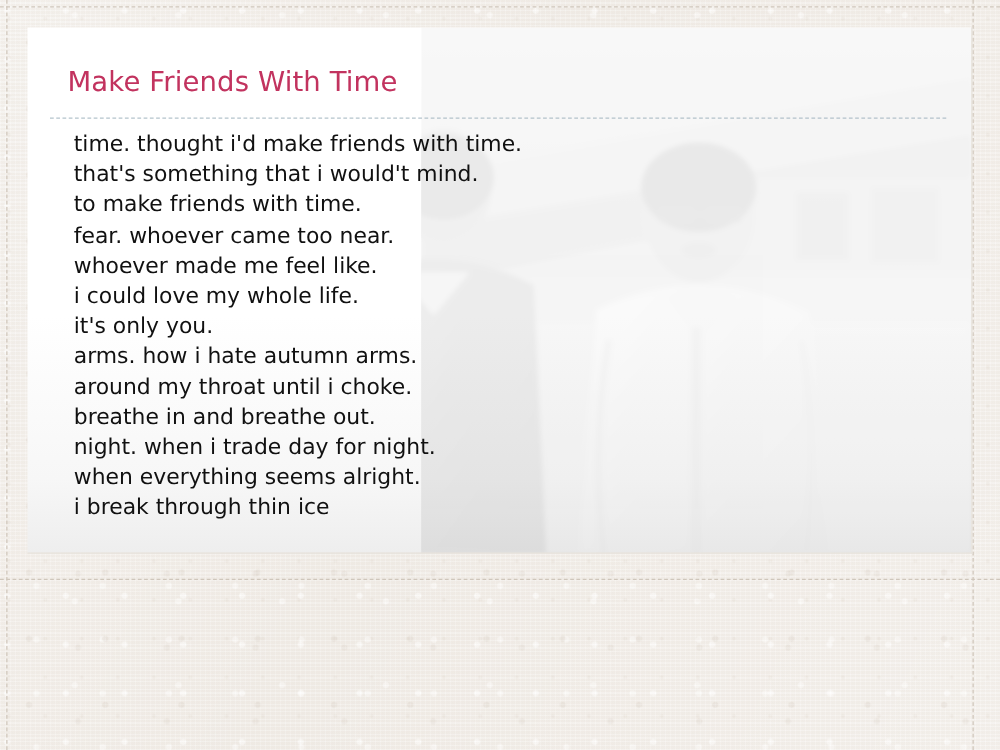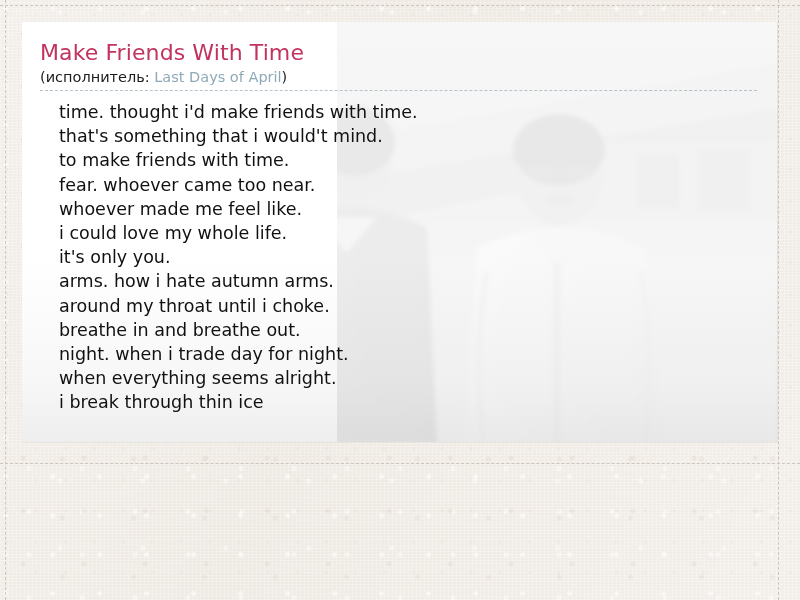--- a/index.html
+++ b/index.html
@@ -89,21 +89,21 @@
   }
   #card-photo svg { display: block; width: 100%; height: 100%; }
 
   
   #card-inner {
     position: relative;
     z-index: 2;
     padding: 18px 20px 0 18px;
   }
   #song-title {
-    margin: 0;
+    margin: 14px;
     font-size: 22px;
     font-weight: normal;
     line-height: 26px;
     color: #c2335f;
     letter-spacing: 0.1px;
   }
   #song-performer {
     margin: 2px 0 0 0;
     font-size: 14.5px;
     line-height: 18px;
@@ -191,18 +191,17 @@
         <path d="M196 216 l26 34 l28 -34 l-14 -8 h-26 Z" fill="#d8d8d8"></path>
         <rect x="216" y="240" width="8" height="180" fill="#b0b0b0"></rect>
         <path d="M150 250 q-14 80 -4 170" stroke="#b8b8b8" stroke-width="5" fill="none"></path>
         <path d="M304 250 q14 80 4 170" stroke="#b8b8b8" stroke-width="5" fill="none"></path>
       </g>
     </svg>
   </div>
 
   <div id="card-inner">
     <h1 id="song-title">Make Friends With Time</h1>
-    <div id="song-performer"><span>(исполнитель: </span><a id="performer-link" href="#">Last Days of April</a><span>)</span></div>
     <div id="header-rule"></div>
     <div id="lyrics"><span class="lyric-line">time. thought i'd make friends with time.</span><span class="lyric-line">that's something that i would't mind.</span><span class="lyric-line">to make friends with time.</span><span class="lyric-line">fear. whoever came too near.</span><span class="lyric-line">whoever made me feel like.</span><span class="lyric-line">i could love my whole life.</span><span class="lyric-line">it's only you.</span><span class="lyric-line">arms. how i hate autumn arms.</span><span class="lyric-line">around my throat until i choke.</span><span class="lyric-line">breathe in and breathe out.</span><span class="lyric-line">night. when i trade day for night.</span><span class="lyric-line">when everything seems alright.</span><span class="lyric-line">i break through thin ice</span></div>
   </div>
 
 </div>
 
 </body></html>

